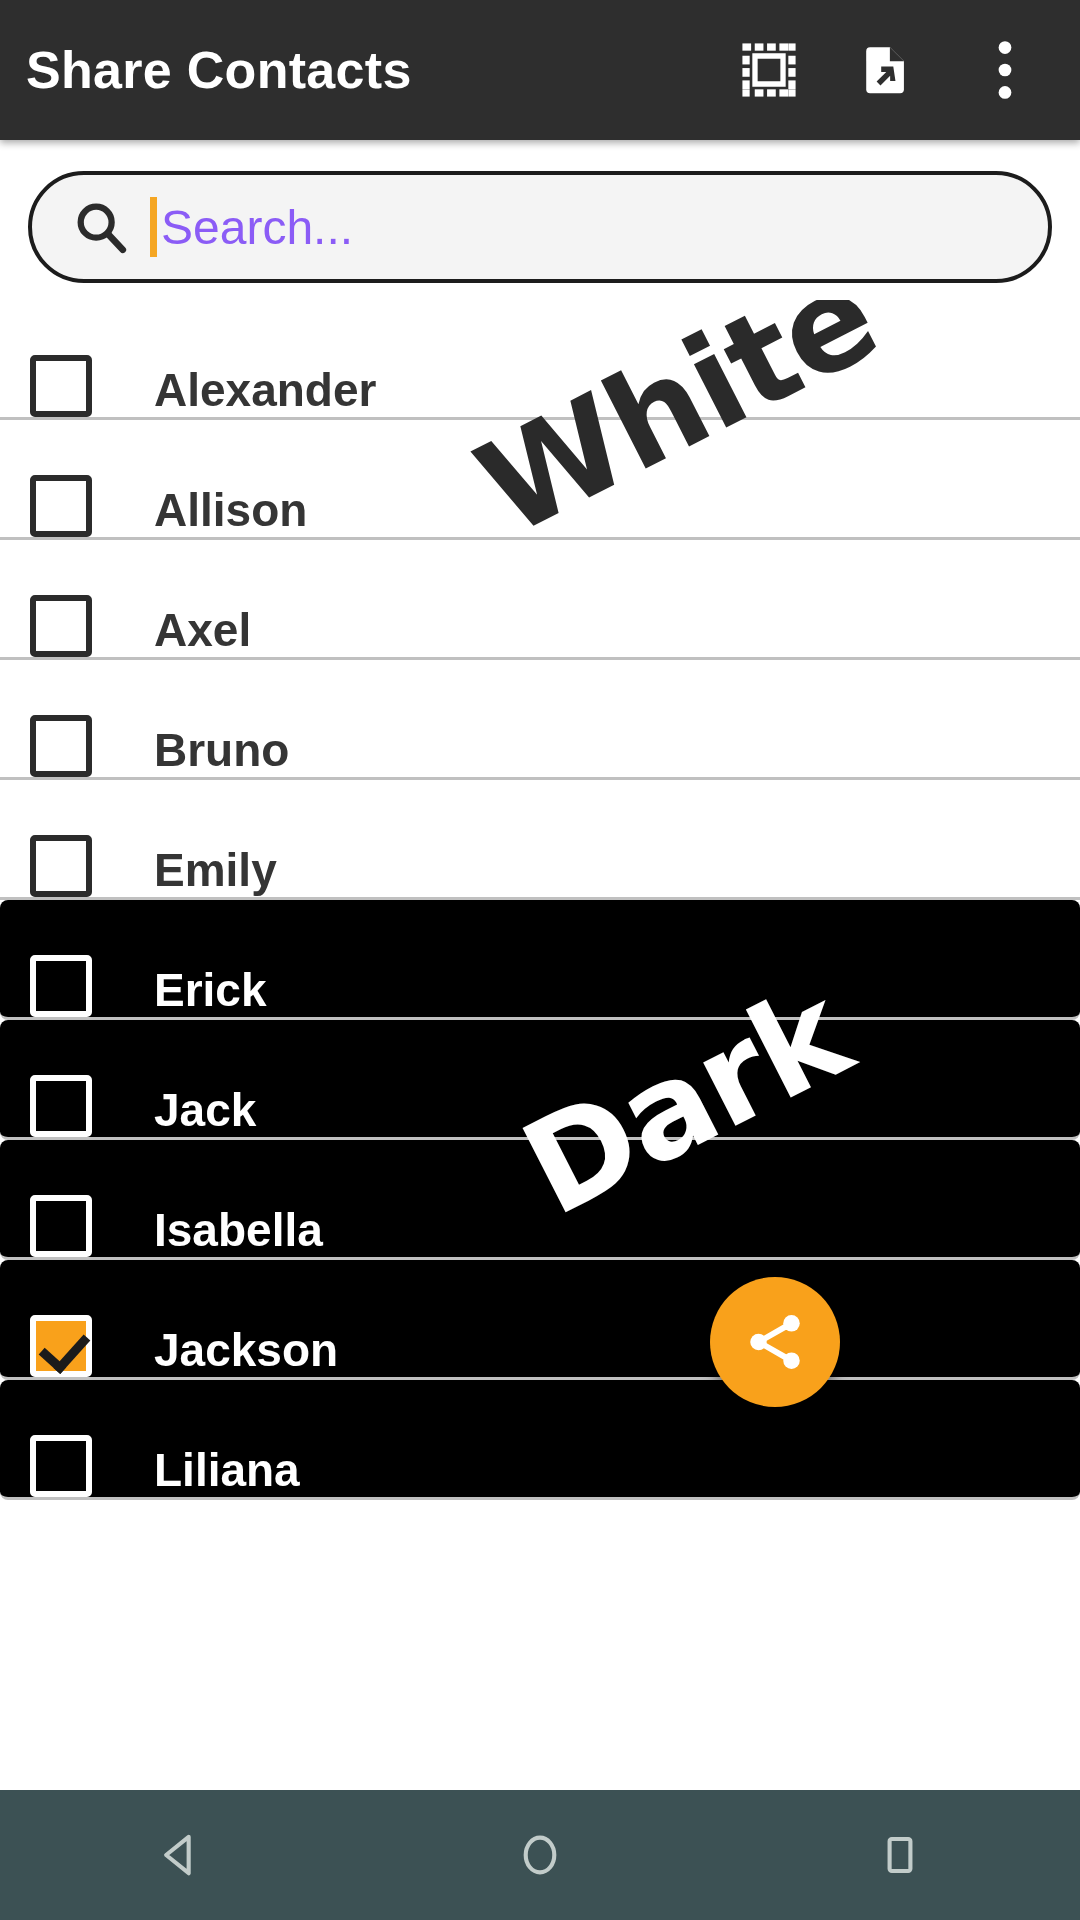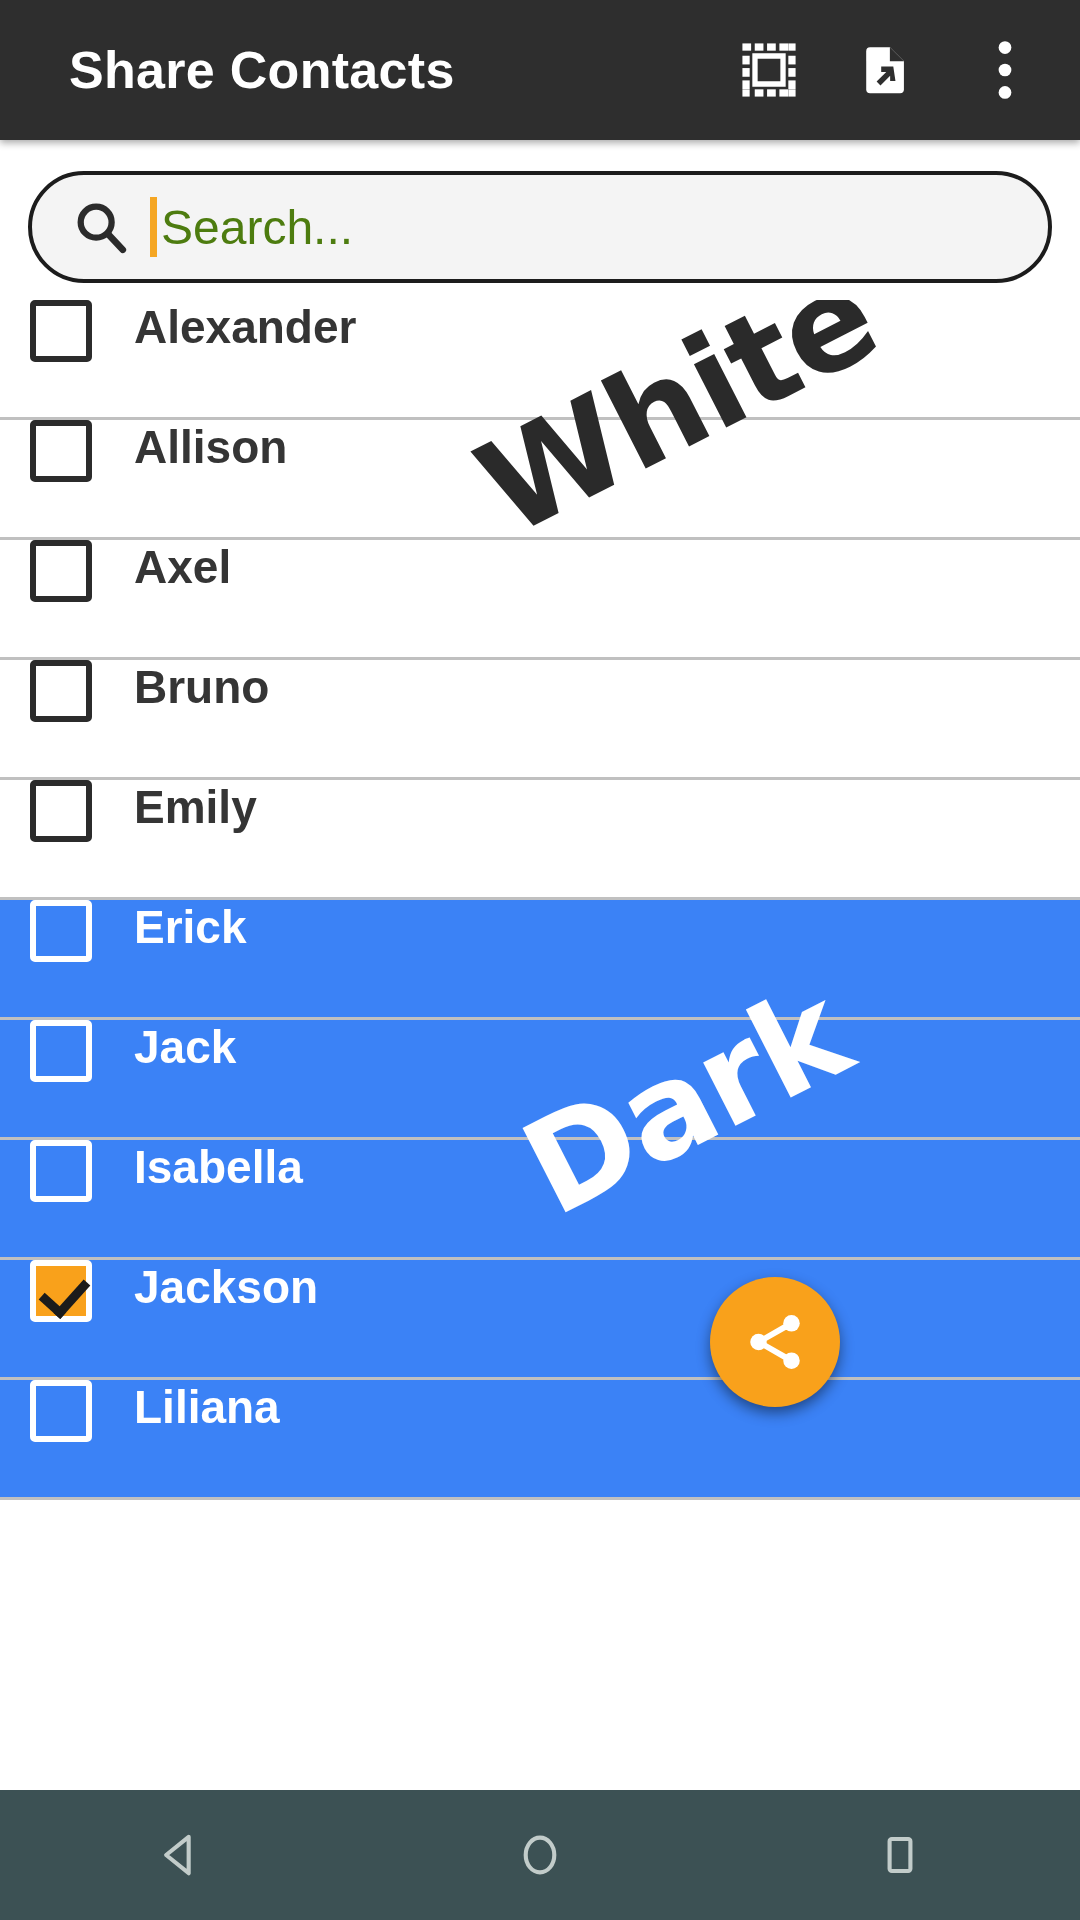--- a/index.html
+++ b/index.html
@@ -23,21 +23,21 @@
     background:#2e2e2e;
     display:flex; align-items:center;
     box-shadow:0 3px 7px rgba(0,0,0,0.33);
     z-index:6;
   }
   #app-title {
     color:#ffffff;
     font-size:52px;
     font-weight:700;
     letter-spacing:0.3px;
-    margin-left:69px;
+    margin-left:26px;
     white-space:nowrap;
   }
   #appbar-actions {
     margin-left:auto;
     display:flex; align-items:center;
     gap:56px;
     margin-right:44px;
   }
   .appbar-btn {
     width:62px; height:62px;
@@ -67,45 +67,46 @@
     display:flex; align-items:center; justify-content:center;
     flex:0 0 auto;
   }
   #search-caret {
     width:7px; height:60px;
     background:#F5A623;
     margin-left:18px;
     flex:0 0 auto;
   }
   #search-placeholder {
-    color:#4d7c0f;
+    color:#8b5cf6;
     font-size:48px;
     font-weight:400;
     margin-left:4px;
     white-space:nowrap;
   }
 
   
   #list {
     position:absolute;
     left:0; top:300px;
     width:1080px;
     height:1490px;
     overflow:hidden;
     z-index:2;
   }
   .row {
     position:relative;
     height:120px;
     display:flex;
-    align-items:flex-start;
+    align-items:flex-end;
     border-bottom:3px solid #c0c0c0;
+    gap:20px;
   }
   .row.light { background:#ffffff; }
-  .row.dark  { background:#3b82f6; }
+  .row.dark  { background:#000000;border-radius:8px; }
 
   .checkbox {
     width:62px; height:62px;
     margin-left:30px;
     flex:0 0 auto;
     border:6px solid #2b2b2b;
     border-radius:5px;
     background:transparent;
     position:relative;
   }

